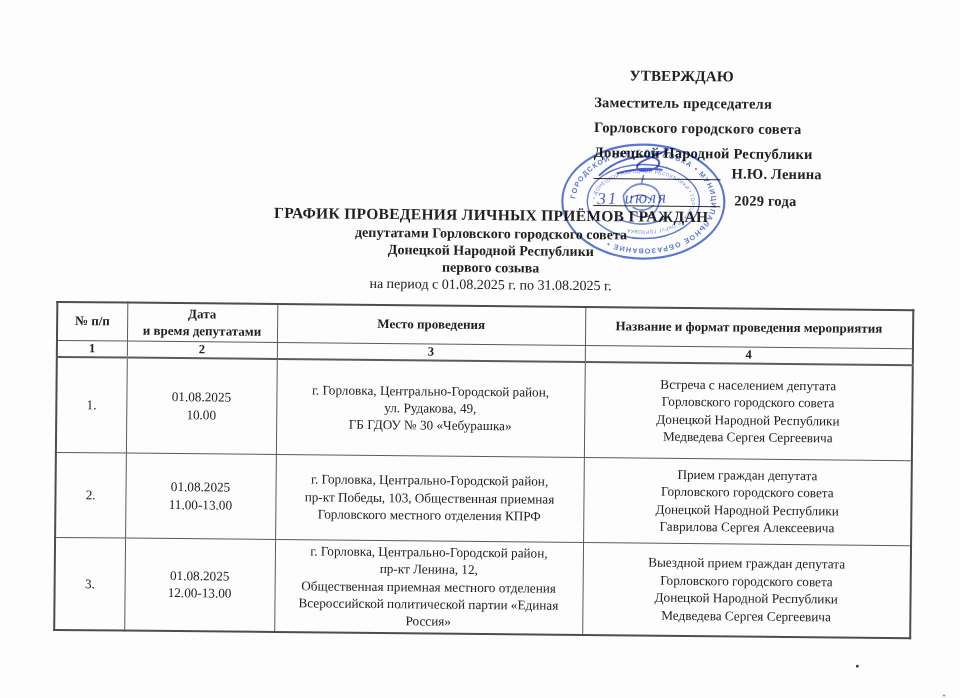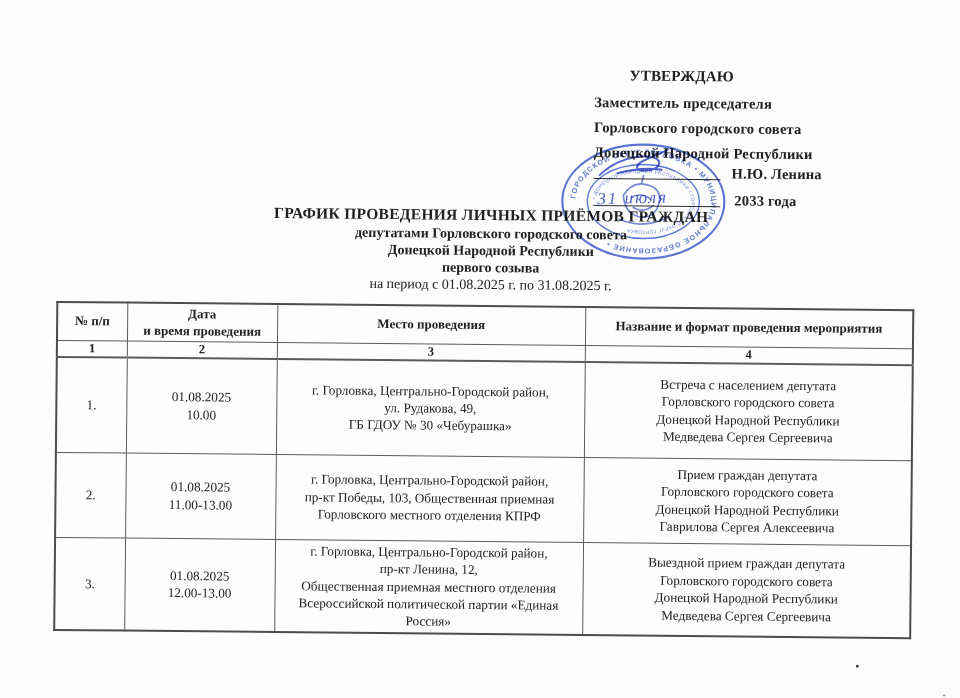--- a/index.html
+++ b/index.html
@@ -61,21 +61,21 @@
   <div>
     <div class="abs approval-text" style="left:627px;top:66px;font-size:15px;">УТВЕРЖДАЮ</div>
     <div class="abs approval-text" style="left:592px;top:93px;">Заместитель председателя</div>
     <div class="abs approval-text" style="left:592px;top:118px;">Горловского городского совета</div>
     <div class="abs approval-text" style="left:592px;top:143px;">Донецкой Народной Республики</div>
 
     <div class="abs sig-underline" style="left:592px;top:163px;"></div>
     <div class="abs approval-text" style="left:730px;top:163px;">Н.Ю. Ленина</div>
 
     <div class="abs sig-underline" style="left:592px;top:190px;"></div>
-    <div class="abs approval-text" style="left:733px;top:190px;">2033 года</div>
+    <div class="abs approval-text" style="left:733px;top:190px;">2029 года</div>
   </div>
 
   <div class="abs title-wrap">
     <div class="abs t1" style="left:0;right:0;top:206px;">ГРАФИК ПРОВЕДЕНИЯ ЛИЧНЫХ ПРИЁМОВ ГРАЖДАН</div>
     <div class="abs t2" style="left:0;right:0;top:226px;">депутатами Горловского городского совета</div>
     <div class="abs t2" style="left:0;right:0;top:243px;">Донецкой Народной Республики</div>
     <div class="abs t2" style="left:0;right:0;top:260px;">первого созыва</div>
     <div class="abs t5" style="left:0;right:0;top:277px;">на период с 01.08.2025 г. по 31.08.2025 г.</div>
   </div>
 
@@ -83,21 +83,21 @@
     <colgroup>
       <col style="width:70px">
         <col style="width:150px">
         <col style="width:308px">
         <col style="width:328px">
     </colgroup>
     <tbody>
         <tr class="hdr">
       <th class="preline">№ п/п</th>
       <th class="preline">Дата
-и время проведения</th>
+и время депутатами</th>
       <th class="preline">Место проведения</th>
       <th class="preline">Название и формат проведения мероприятия</th>
     </tr>
     <tr class="nums">
       <td>1</td>
       <td>2</td>
       <td>3</td>
       <td>4</td>
     </tr>
     <tr class="r1">

